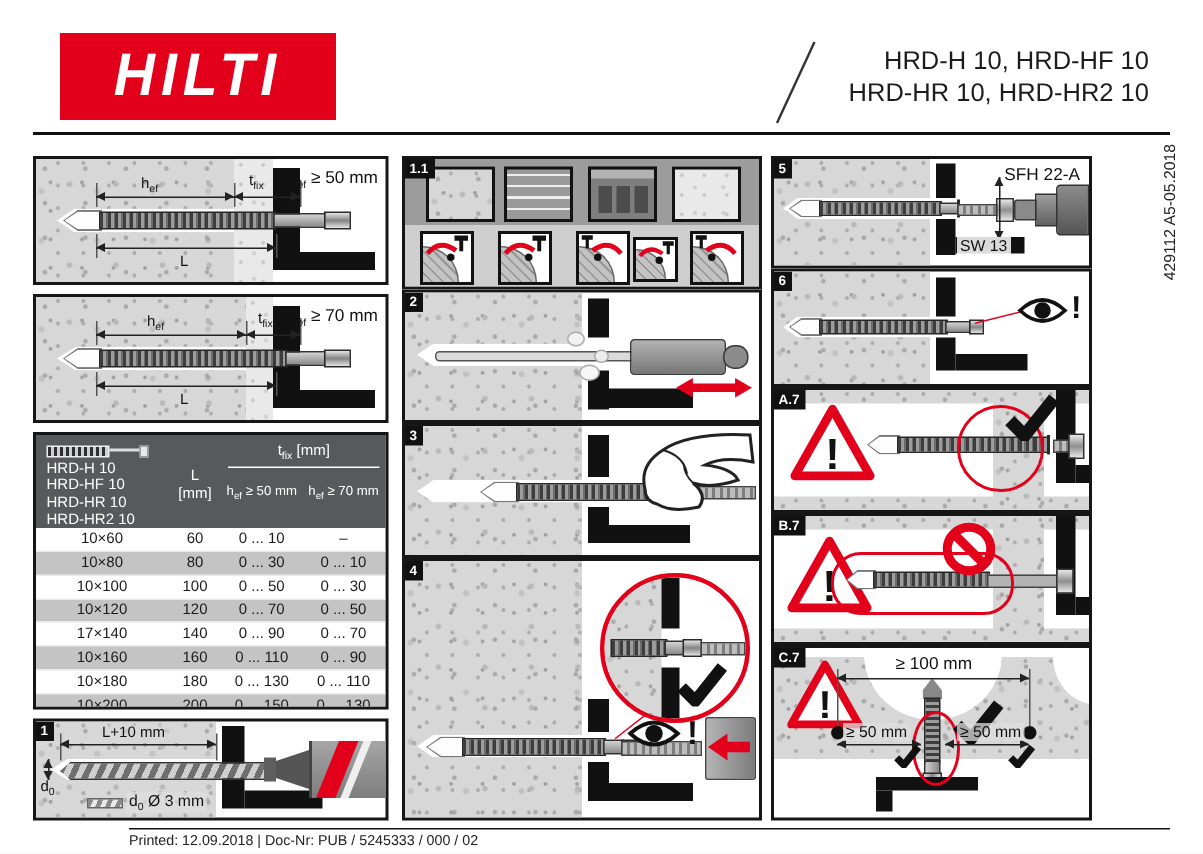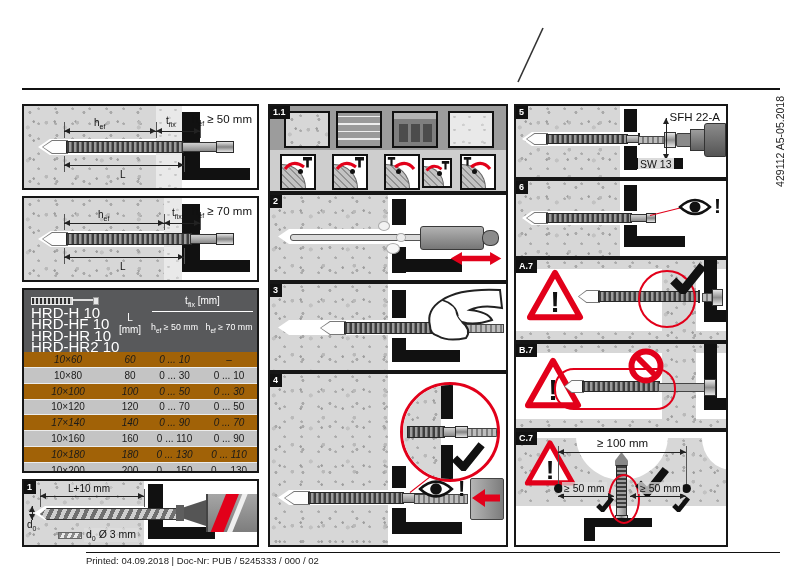--- a/index.html
+++ b/index.html
@@ -43,38 +43,45 @@
   .anch .tip::after{content:"";position:absolute;inset:1px;background:#fdfdfd;clip-path:polygon(0 50%,38% 0,100% 0,100% 100%,38% 100%);}
   .anch .body{position:absolute;top:1px;bottom:1px;background:repeating-linear-gradient(90deg,#3d3d3d 0 2px,#9c9c9c 2px 4px,#6d6d6d 4px 5px);border:1px solid #262626;}
   .anch .sleeve{position:absolute;top:2px;bottom:2px;background:linear-gradient(#d2d2d2,#8a8a8a);border:1px solid #333;}
   .anch .nut{position:absolute;top:0;bottom:0;background:linear-gradient(#e3e3e3,#848484,#e3e3e3);border:1px solid #2b2b2b;}
   .rod{position:absolute;background:repeating-linear-gradient(90deg,#bdbdbd 0 3px,#7d7d7d 3px 5px);border:1px solid #444;}
   
   .hole{position:absolute;background:#fff;clip-path:polygon(0 50%,10% 0,100% 0,100% 100%,10% 100%);}
   
   #tblhead{position:absolute;left:0;top:0;width:233px;height:62px;background:#58595B;color:#fff;}
   .trow{position:relative;display:grid;grid-template-columns:88px 36px 53px 56px;height:14.85px;align-items:center;text-align:center;font-size:10px;border-bottom:1px solid #ececec;}
-  .trow.odd{background:#a16207;font-style:italic;}
+  .trow.odd{background:#ffffff;}
   .trow.even{background:#c4c4c4;}
   
   .dial{position:absolute;background:#fff;border:2px solid #111;}
   .qdisc{position:absolute;left:0;bottom:0;width:72%;height:72%;background:repeating-linear-gradient(45deg,#c3c3c3 0 4px,#929292 4px 5px);border-radius:0 100% 0 0;border-top:1px solid #666;border-right:1px solid #666;}
   .dot{position:absolute;width:5px;height:5px;border-radius:50%;background:#111;}
   .thumb{position:absolute;border:2px solid #111;}
   .redline{position:absolute;height:0;border-top:1.6px solid #E2001A;transform-origin:left center;}
   .excl{font-weight:bold;color:#111;}
 </style>
 </head>
 <body>
 
 <div id="page">
 
+  <div id="logo">
+      <span>HILTI</span>
+    </div>
   <svg id="slash" viewBox="0 0 36 58">
       <line x1="31" y1="2" x2="6" y2="56" stroke="#333" stroke-width="1.6"></line>
     </svg>
+  <div id="title">
+    <div>HRD-H 10, HRD-HF 10</div>
+    <div>HRD-HR 10, HRD-HR2 10</div>
+  </div>
   <div id="hr-top"></div>
   <div class="abs" style="right:16px;top:96px;writing-mode:vertical-rl;transform:rotate(180deg);font-size:10.5px;color:#222;">429112 A5-05.2018</div>
 
   <div class="panel" style="left:22px;top:104px;width:233px;height:82px;">
     <div class="abs speckle" style="left:0;top:0;width:132px;height:82px;"></div>
     <div class="abs speckle-light" style="left:132px;top:0;width:26px;height:82px;"></div>
     <div class="hole" style="left:14px;top:33px;width:118px;height:16px;"></div>
     <div class="blk" style="left:158px;top:6px;width:18px;height:68px;"></div>
     <div class="blk" style="left:176px;top:62px;width:50px;height:12px;"></div>
     <div class="anch" style="left:18px;top:34px;width:174px;">
@@ -123,21 +130,21 @@
     <div class="lbl lbl11" style="right:5px;top:7px;"><span>h</span><sub>ef</sub><span> ≥ 70 mm</span></div>
   </div>
 
   <div class="panel" style="left:22px;top:288px;width:233px;height:181px;background:#d5d5d5;">
     <div id="tblhead">
       <div class="abs" style="left:7px;top:6px;width:66px;height:8px;">
         <div class="abs" style="left:0;top:1px;width:40px;height:6px;background:repeating-linear-gradient(90deg,#2e2e2e 0 2px,#cfcfcf 2px 4px);border:1px solid #eee;"></div>
         <div class="abs" style="left:42px;top:3px;width:20px;height:2px;background:#dcdcdc;"></div>
         <div class="abs" style="left:62px;top:1px;width:4px;height:6px;background:#e8e8e8;border:1px solid #999;"></div>
       </div>
-      <div class="abs" style="left:7px;top:17px;font-size:15px;line-height:11.3px;">
+      <div class="abs" style="left:7px;top:17px;font-size:10px;line-height:11.3px;">
         <div>HRD-H 10</div>
         <div>HRD-HF 10</div>
         <div>HRD-HR 10</div>
         <div>HRD-HR2 10</div>
       </div>
       <div class="abs" style="left:88px;top:22px;width:36px;text-align:center;font-size:10px;line-height:12px;">
         <div>L</div>
           <div>[mm]</div>
       </div>
       <div class="abs" style="left:124px;top:5px;width:109px;text-align:center;font-size:10px;">
@@ -498,15 +505,15 @@
         <path d="M3 15 L11 23 L27 3" fill="none" stroke="#111" stroke-width="8"></path>
       </svg>
     <div class="dim" style="left:114px;top:64px;width:56px;"></div>
     <div class="lbl" style="left:122px;top:50px;font-size:10.5px;background:rgba(222,222,222,.75);padding:0 2px;">≥ 50 mm</div>
     <svg class="abs" style="left:156px;top:64px;" width="18" height="16" viewBox="0 0 30 26">
         <path d="M3 15 L11 23 L27 3" fill="none" stroke="#111" stroke-width="8"></path>
       </svg>
   </div>
 
   <div class="abs" style="left:86px;top:552px;width:694px;height:0;border-top:1.5px solid #111;"></div>
-  <div class="abs" style="left:86px;top:555px;font-size:9.5px;color:#222;">Printed: 04.09.2018 | Doc-Nr: PUB / 5245333 / 000 / 02</div>
+  <div class="abs" style="left:86px;top:555px;font-size:9.5px;color:#222;">Printed: 12.09.2018 | Doc-Nr: PUB / 5245333 / 000 / 02</div>
 
 </div>
 
 </body></html>

